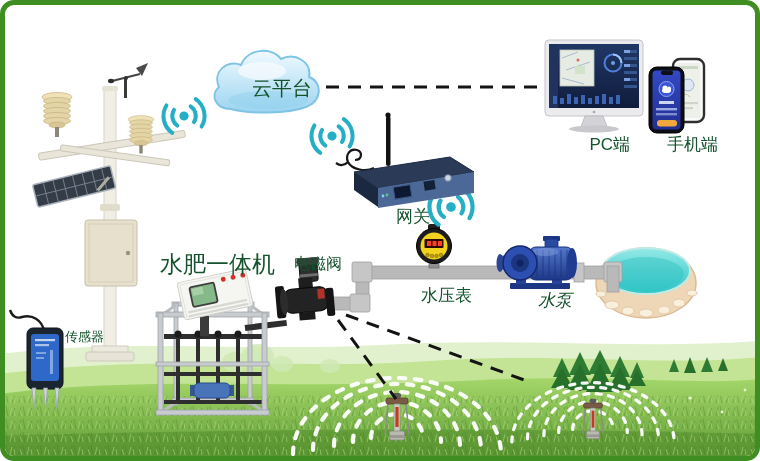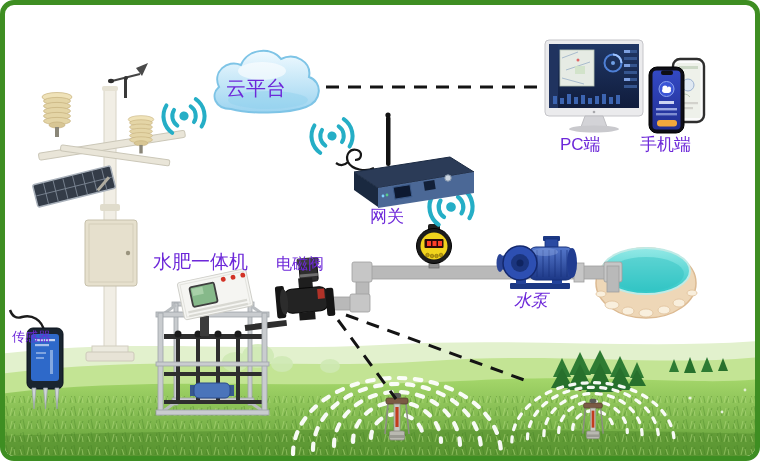--- a/index.html
+++ b/index.html
@@ -1,21 +1,21 @@
 <!DOCTYPE html>
 <html><head>
 <meta charset="utf-8">
 <style>
   html,body{margin:0;padding:0;background:#fff;}
   .frame{position:relative;width:760px;height:461px;box-sizing:border-box;
          border:5px solid #3e8e22;border-radius:14px;overflow:hidden;background:#fff;}
   .canvas{position:absolute;left:-5px;top:-5px;width:760px;height:461px;}
   .canvas > svg{position:absolute;left:0;top:0;}
   .label{position:absolute;font-family:"Liberation Sans","DejaVu Sans",sans-serif;
-         color:#6d28d9;text-align:left;white-space:nowrap;font-weight:500;}
+         color:#14532d;text-align:right;white-space:nowrap;font-weight:500;}
 </style>
 </head>
 <body>
 
 <div class="frame">
  <div class="canvas">
 
  <svg width="760" height="461" viewBox="0 0 760 461">
   <defs>
     <linearGradient id="grassGrad" x1="0" y1="0" x2="0" y2="1">
@@ -423,19 +423,20 @@
       <rect x="656" y="113" width="21" height="2.4" fill="#b9c6f2" opacity="0.6"></rect>
       <rect x="657" y="120" width="20" height="6.5" rx="3" fill="#f2a83c"></rect>
     </g>
   </g>
  </svg>
 
  <div class="label" style="left:226px;top:75px;width:86px;font-size:20px;">云平台</div>
  <div class="label" style="left:370px;top:205px;width:60px;font-size:17px;">网关</div>
  <div class="label" style="left:640px;top:133px;width:78px;font-size:17px;">手机端</div>
  <div class="label" style="left:560px;top:133px;width:70px;font-size:17px;">PC端</div>
- <div class="label" style="left:153px;top:249px;width:122px;font-size:19px;">水肥一体机</div>
+ <div class="label" style="left:153px;top:249px;width:122px;font-size:23px;">水肥一体机</div>
  <div class="label" style="left:276px;top:254px;width:66px;font-size:16px;">电磁阀</div>
+ <div class="label" style="left:402px;top:284px;width:70px;font-size:17px;">水压表</div>
  <div class="label" style="left:514px;top:289px;width:58px;font-size:17px;font-style:italic;">水泵</div>
  <div class="label" style="left:12px;top:328px;width:92px;font-size:13px;">传感器</div>
 
  </div>
 </div>
 
 </body></html>

